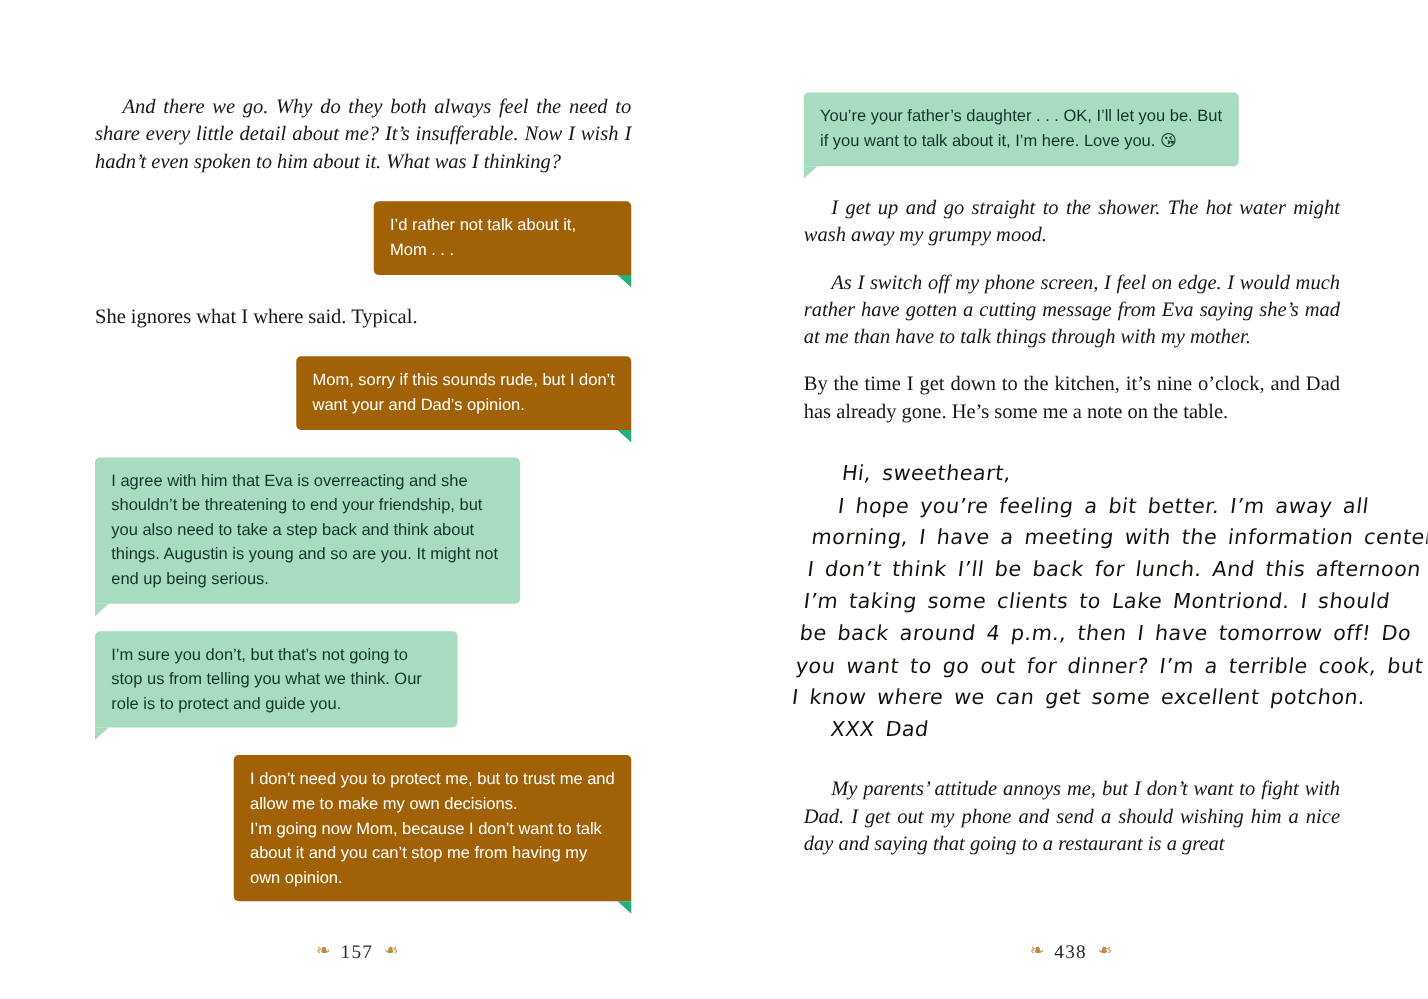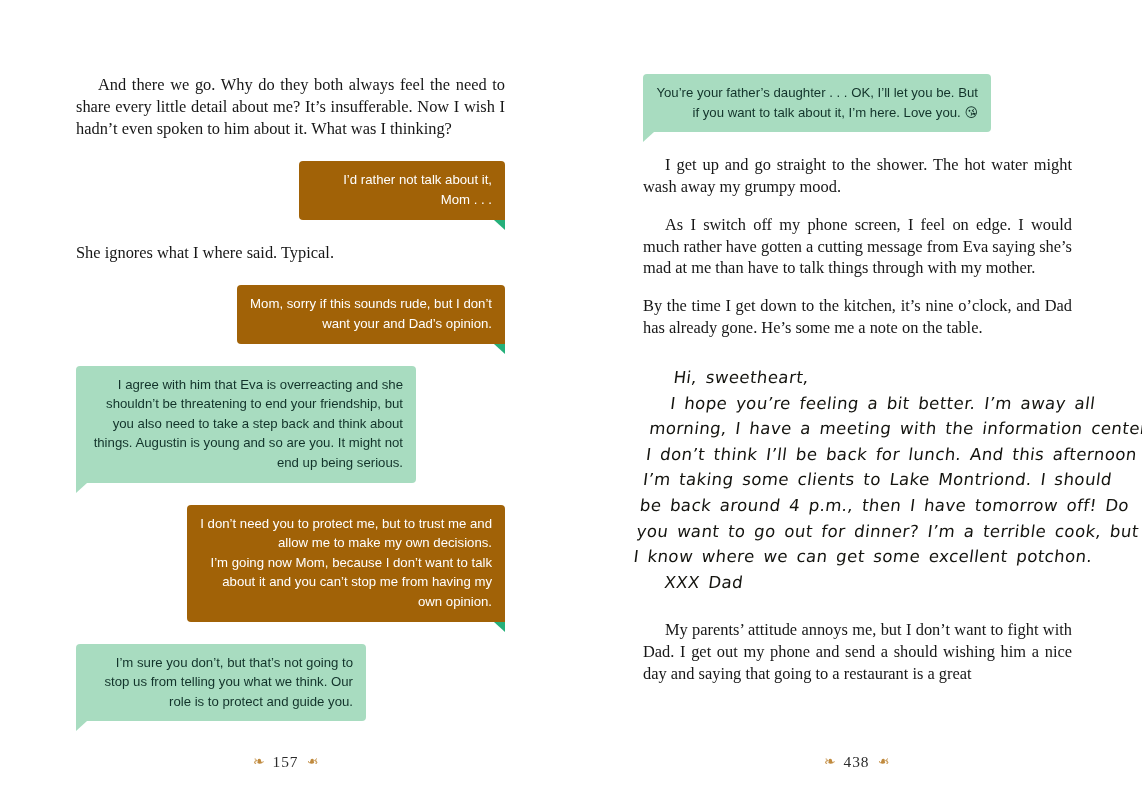--- a/index.html
+++ b/index.html
@@ -46,20 +46,21 @@
     margin: 0;
     font-family: "Liberation Serif", serif;
     font-size: 16.4px;
     line-height: 21.8px;
     text-align: justify;
     text-indent: 0;
     color: #171717;
   }
   p.indent {
     text-indent: 22px;
+    font-style: italic;
   }
   p.gap-top {
     margin-top: 16px;
   }
 
   
   .bubble {
     position: relative;
     font-family: "Liberation Sans", sans-serif;
     font-size: 13.2px;
@@ -98,21 +99,20 @@
     width: 0;
     height: 0;
     border-style: solid;
     border-width: 10px 0 0 11px;
     border-color: #25b07a transparent transparent transparent;
   }
   .bubble-row {
     display: flex;
     margin-top: 22px;
     margin-bottom: 22px;
-    text-align: right;
   }
   .bubble-row.left { justify-content: flex-start; }
   .bubble-row.right { justify-content: flex-end; }
   .w-left-2 { width: 340px; }
   .w-left-3 { width: 290px; }
   .w-out-1 { width: 206px; }
   .w-out-2 { width: 268px; }
   .w-out-3 { width: 318px; }
   .w-right-top { width: 348px; }
 
@@ -175,27 +175,27 @@
       <p class="body-text">She ignores what I where said. Typical.</p>
 
       <div class="bubble-row right">
         <div class="bubble bubble-out w-out-2">Mom, sorry if this sounds rude, but I don’t want your and Dad’s opinion.</div>
       </div>
 
       <div class="bubble-row left">
         <div class="bubble bubble-in w-left-2">I agree with him that Eva is overreacting and she shouldn’t be threatening to end your friendship, but you also need to take a step back and think about things. Augustin is young and so are you. It might not end up being serious.</div>
       </div>
 
+      <div class="bubble-row left">
+        <div class="bubble bubble-in w-left-3">I’m sure you don’t, but that’s not going to stop us from telling you what we think. Our role is to protect and guide you.</div>
+      </div>
+
       <div class="bubble-row right">
         <div class="bubble bubble-out w-out-3" style="white-space: pre-line;">I don’t need you to protect me, but to trust me and allow me to make my own decisions.
 I’m going now Mom, because I don’t want to talk about it and you can’t stop me from having my own opinion.</div>
-      </div>
-
-      <div class="bubble-row left">
-        <div class="bubble bubble-in w-left-3">I’m sure you don’t, but that’s not going to stop us from telling you what we think. Our role is to protect and guide you.</div>
       </div>
 
     </div>
 
     <div class="folio">
       <span class="orn">❧</span><span>157</span><span class="orn flip">❧</span>
     </div>
   </div>
 
   <div class="page page-right">

